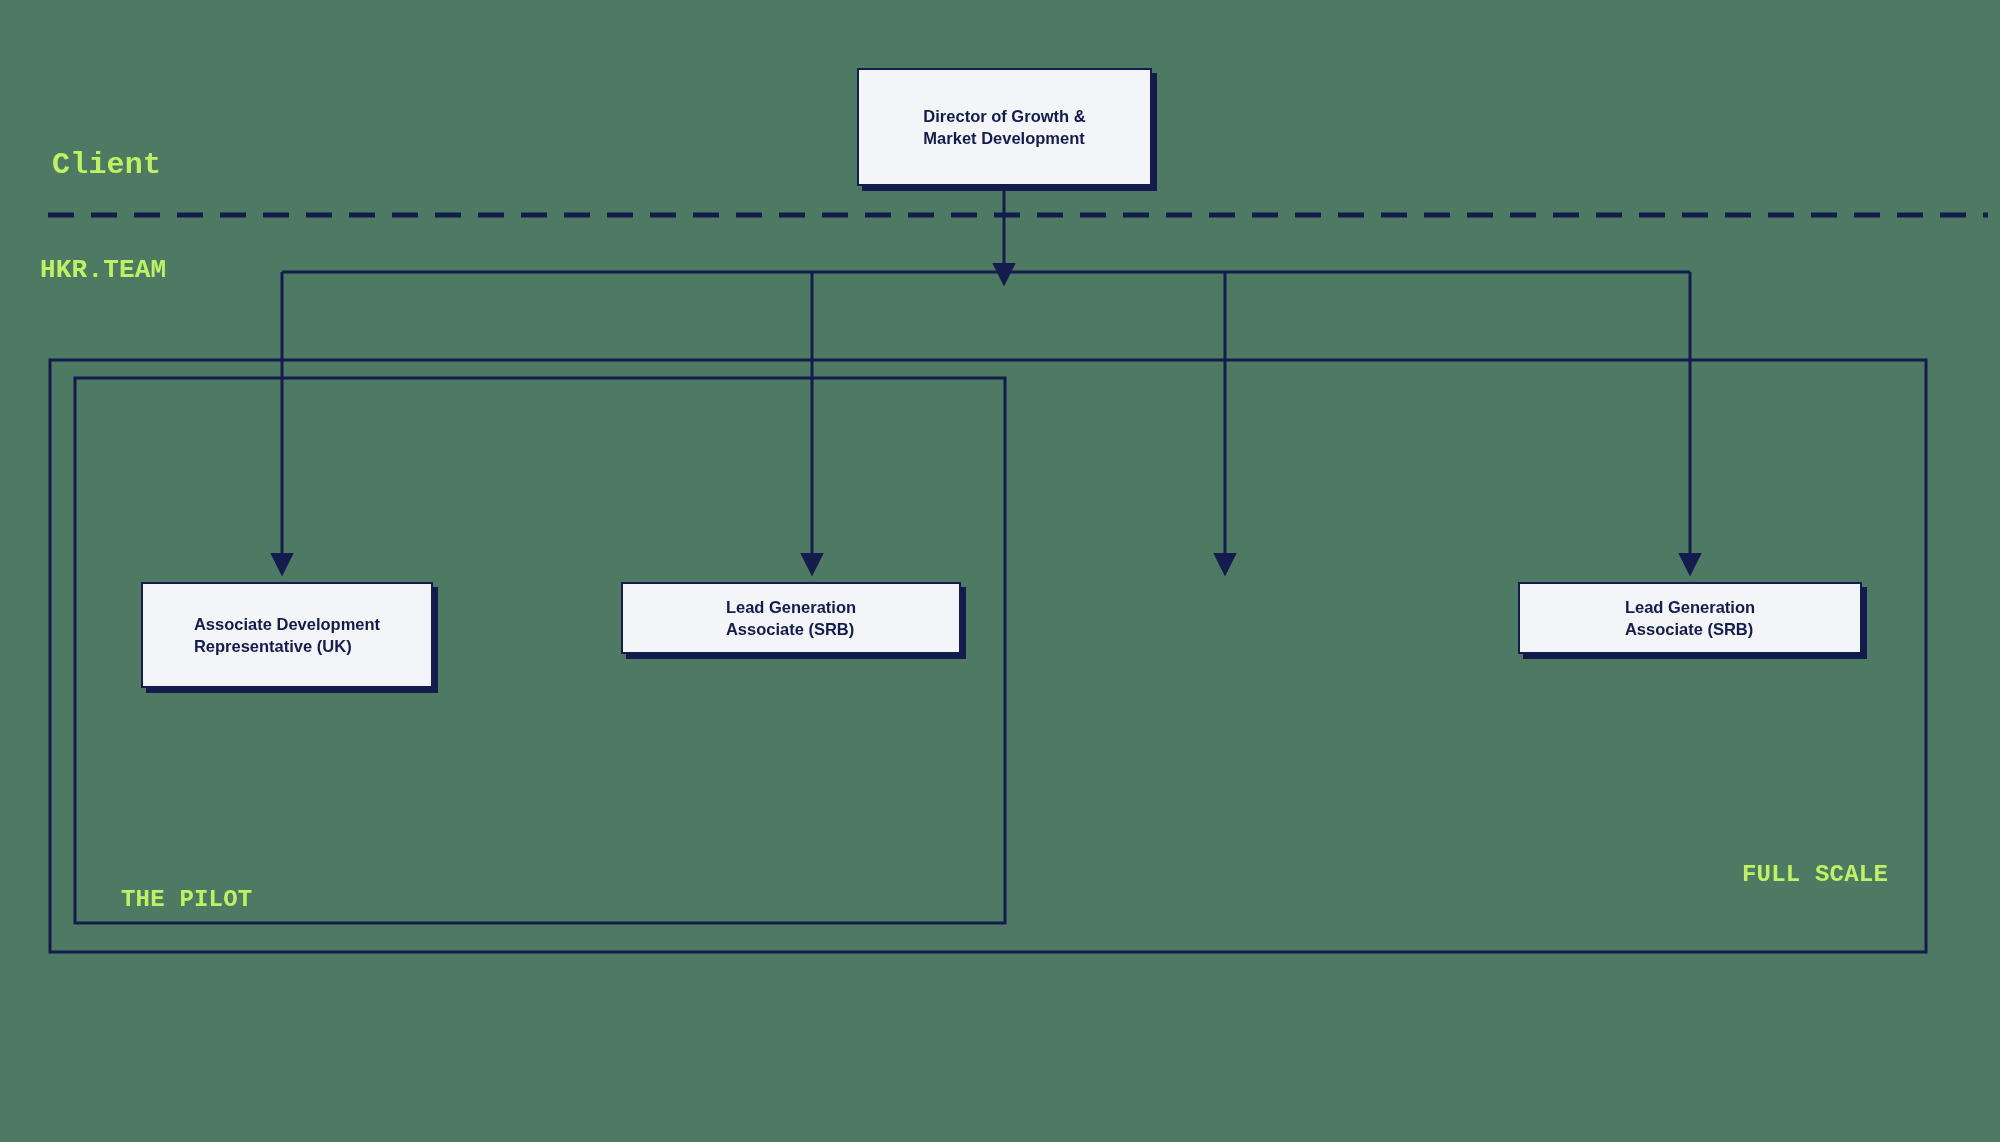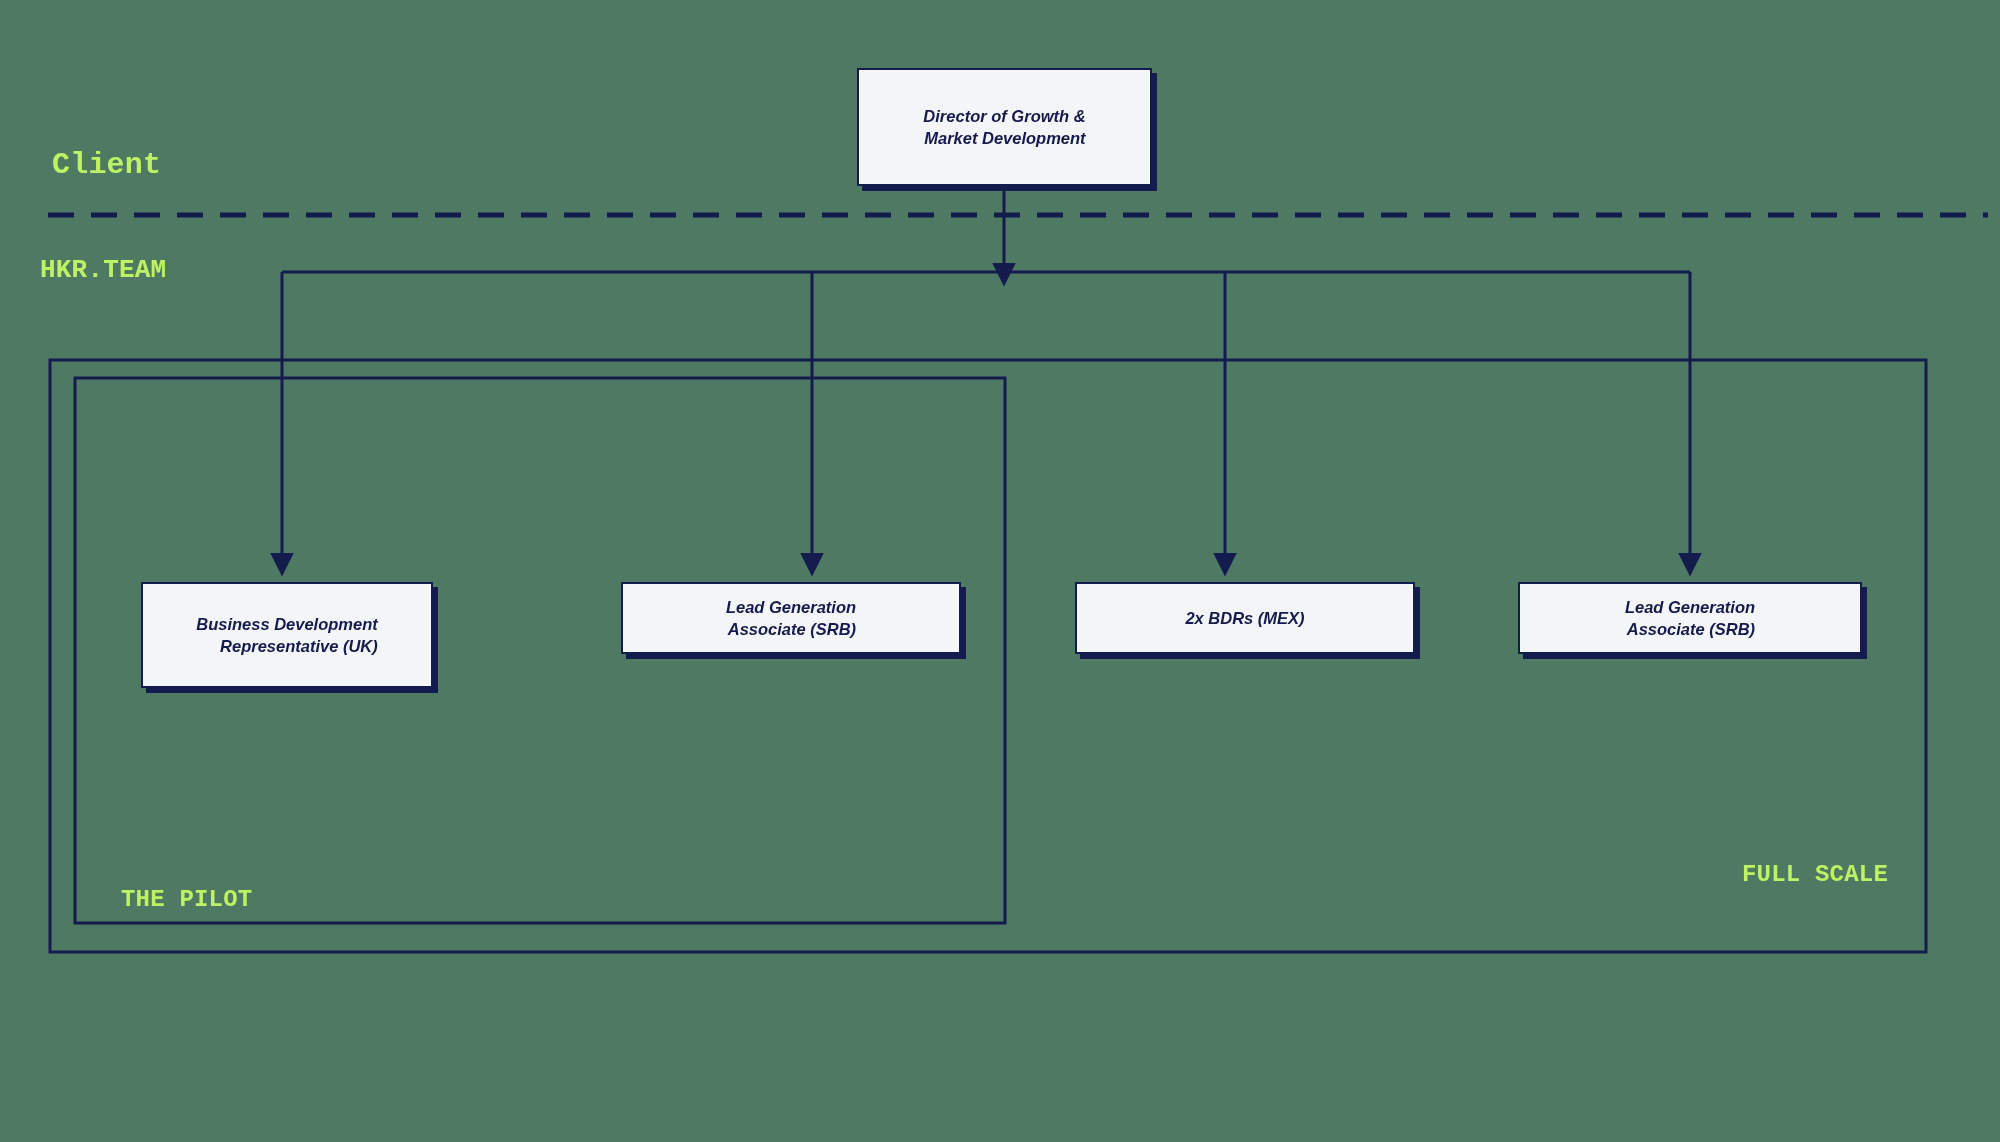--- a/index.html
+++ b/index.html
@@ -60,27 +60,26 @@
 
   .node {
     position: absolute;
     background: #f4f5f9;
     border: 2px solid #141b4d;
     box-shadow: 5px 5px 0 0 #141b4d;
     color: #141b4d;
     font-size: 16.5px;
     font-weight: bold;
     line-height: 1.35;
-    text-align: right;
+    text-align: left;
     display: flex;
     align-items: center;
     justify-content: center;
     box-sizing: border-box;
     padding: 4px 0;
-    font-style: italic;
   }
   .node span { display: block; }
 
   #node-director { left: 857px; top: 68px;  width: 295px; height: 118px; }
   #node-bdr-uk   { left: 141px; top: 582px; width: 292px; height: 106px; }
   #node-lga-srb-1{ left: 621px; top: 582px; width: 340px; height: 72px; }
   #node-bdrs-mex { left: 1075px; top: 582px; width: 340px; height: 72px; }
   #node-lga-srb-2{ left: 1518px; top: 582px; width: 344px; height: 72px; }
 </style>
 </head>
@@ -121,37 +120,32 @@
 
   <div class="node" id="node-director">
     <div>
       <span>Director of Growth &amp;</span>
       <span>Market Development</span>
     </div>
   </div>
 
   <div class="node" id="node-bdr-uk">
     <div>
-      <span>Business Development</span>
+      <span>Associate Development</span>
       <span>Representative (UK)</span>
     </div>
   </div>
 
   <div class="node" id="node-lga-srb-1">
     <div>
       <span>Lead Generation</span>
       <span>Associate (SRB)</span>
     </div>
   </div>
 
-  <div class="node" id="node-bdrs-mex">
-    <div>
-      <span>2x BDRs (MEX)</span>
-    </div>
-  </div>
 
   <div class="node" id="node-lga-srb-2">
     <div>
       <span>Lead Generation</span>
       <span>Associate (SRB)</span>
     </div>
   </div>
 
 </div>
 

